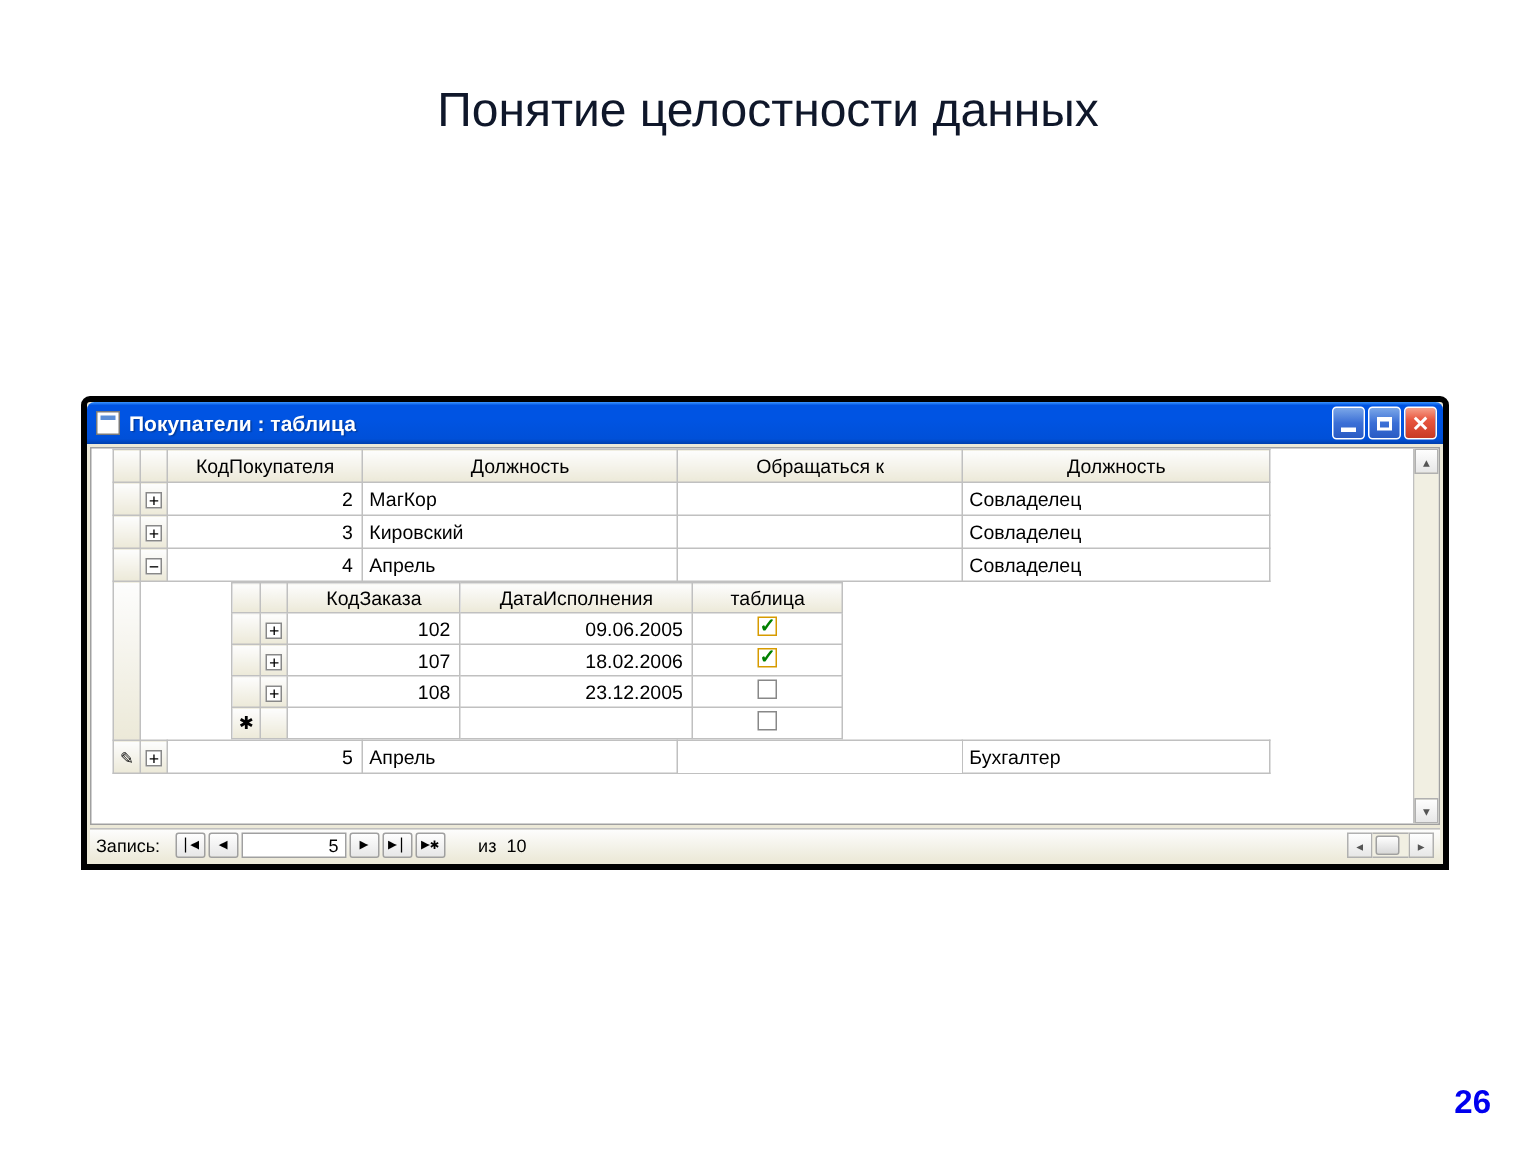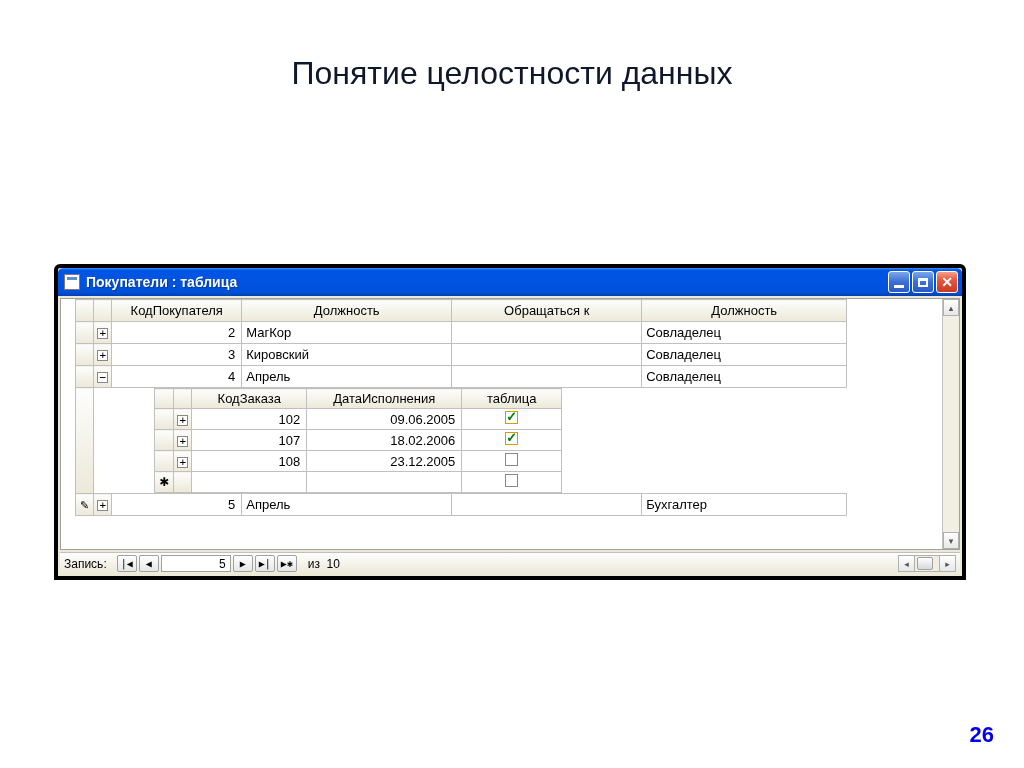--- a/index.html
+++ b/index.html
@@ -189,21 +189,21 @@
     border:1px solid #a0a0a0;
     display:flex; align-items:center; justify-content:center;
     font-size:10px; font-family:monospace;
     border-radius:2px;
   }
   .navinput {
     width:70px; height:17px; border:1px solid #a0a0a0;
     background:#fff; text-align:right; padding:0 4px;
     font-size:12px;
   }
-  .navtotal { margin-left:9px; }
+  .navtotal { margin-left:20px; }
   .hscroll {
     margin-left:auto; display:flex; align-items:center; gap:0;
   }
   .hscroll .hbtn {
     width:17px; height:17px;
     background:linear-gradient(#fefefe,#e7e7e7);
     border:1px solid #b0b0b0;
     display:flex; align-items:center; justify-content:center;
     font-size:9px; color:#555;
   }

